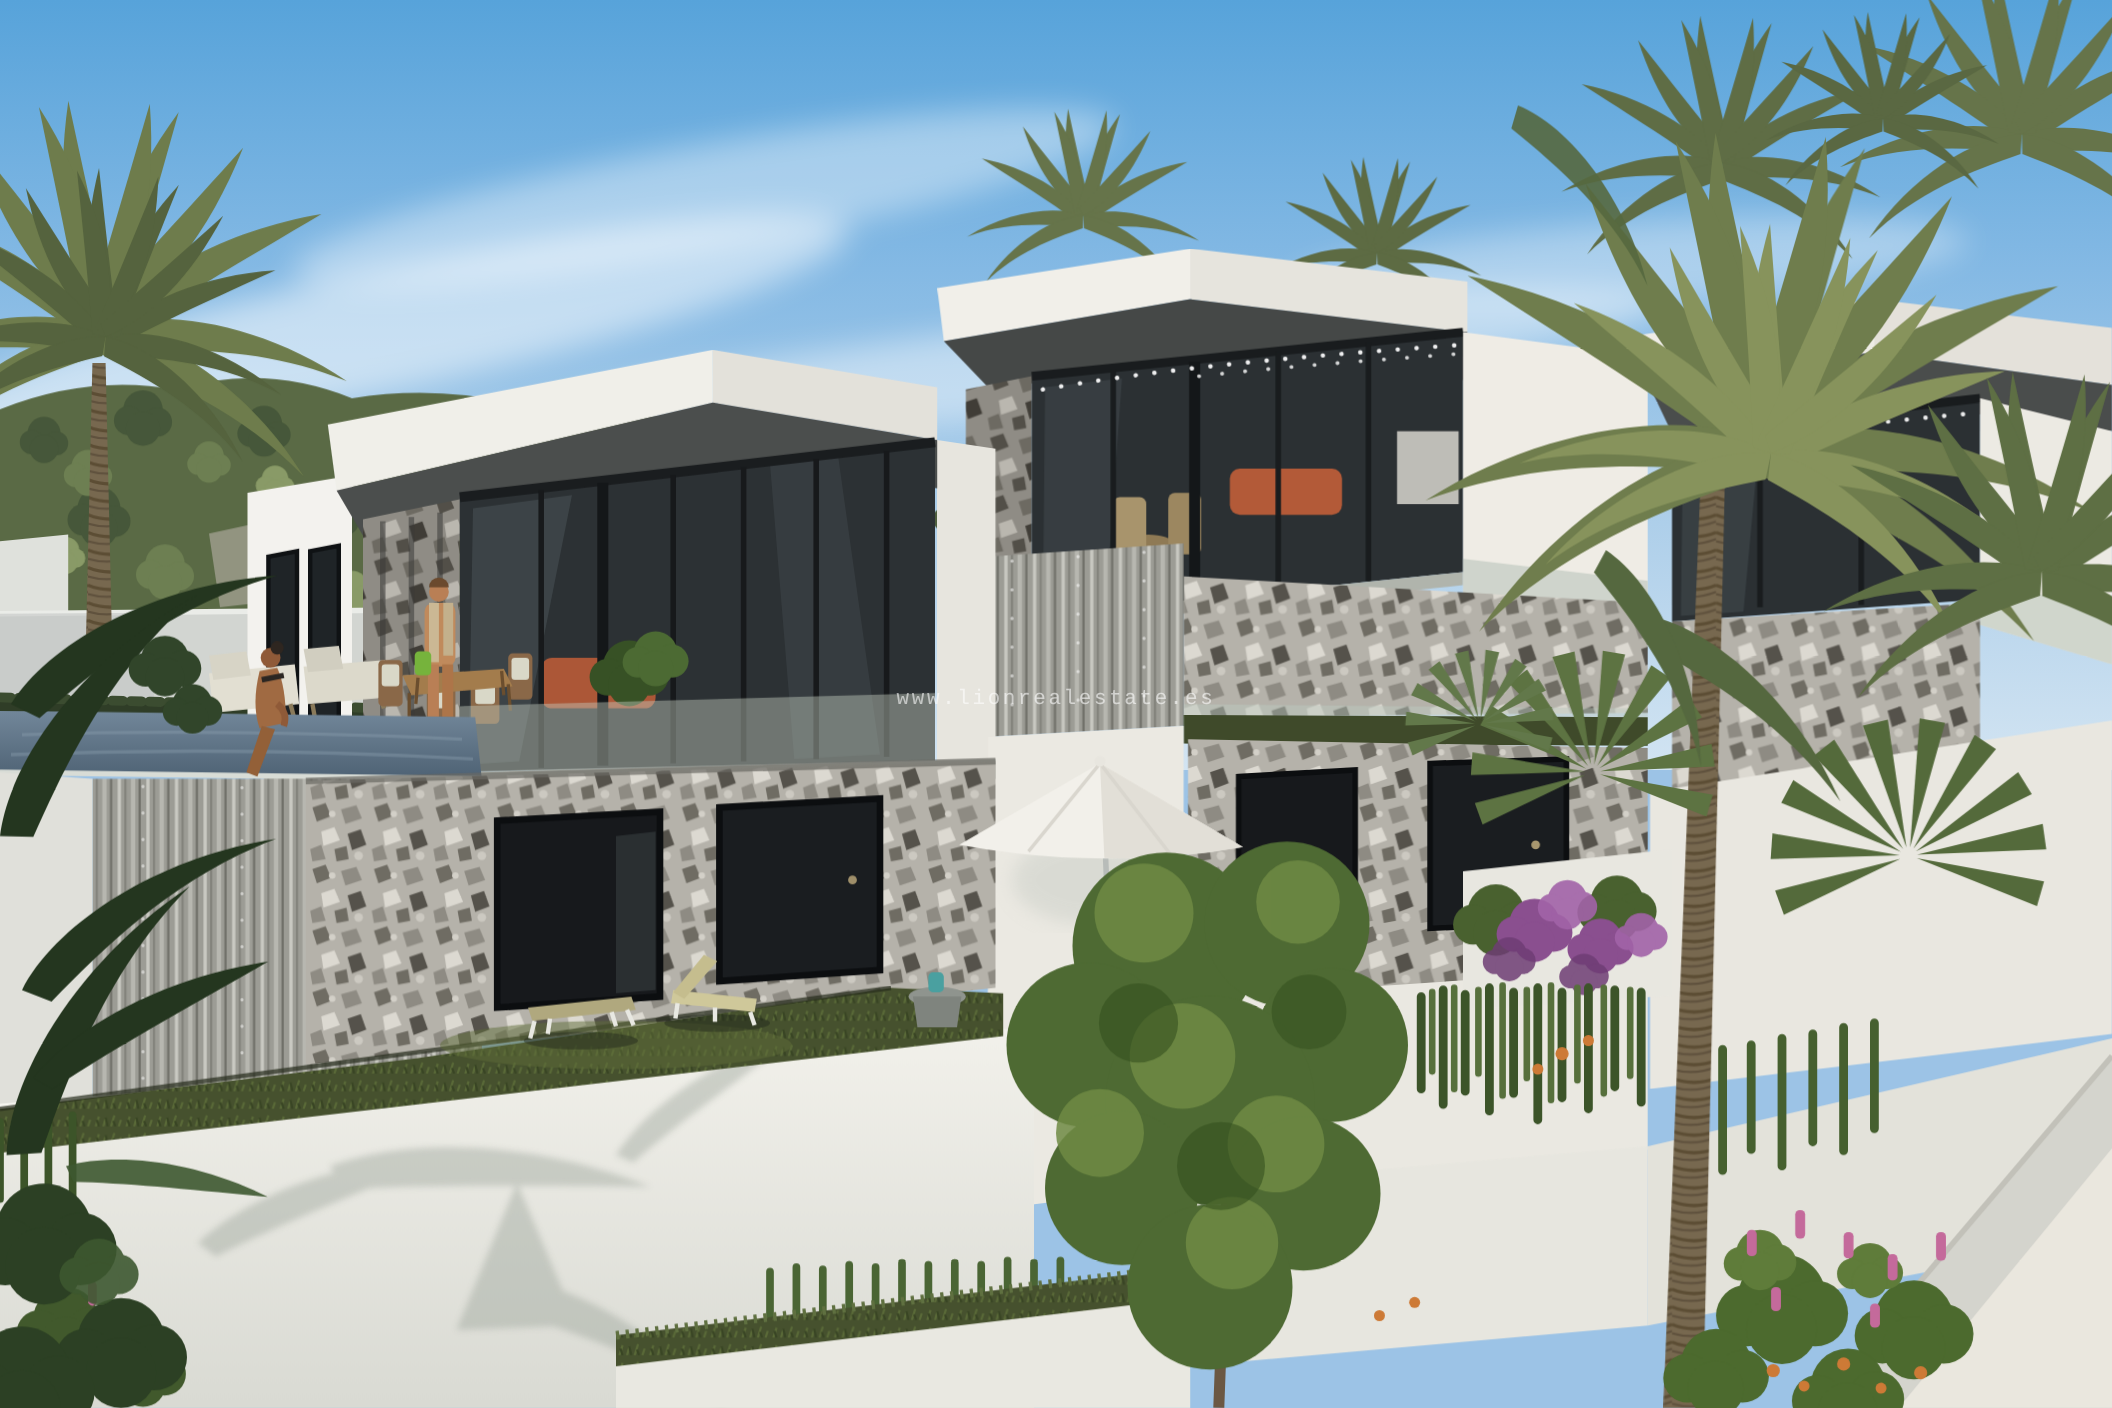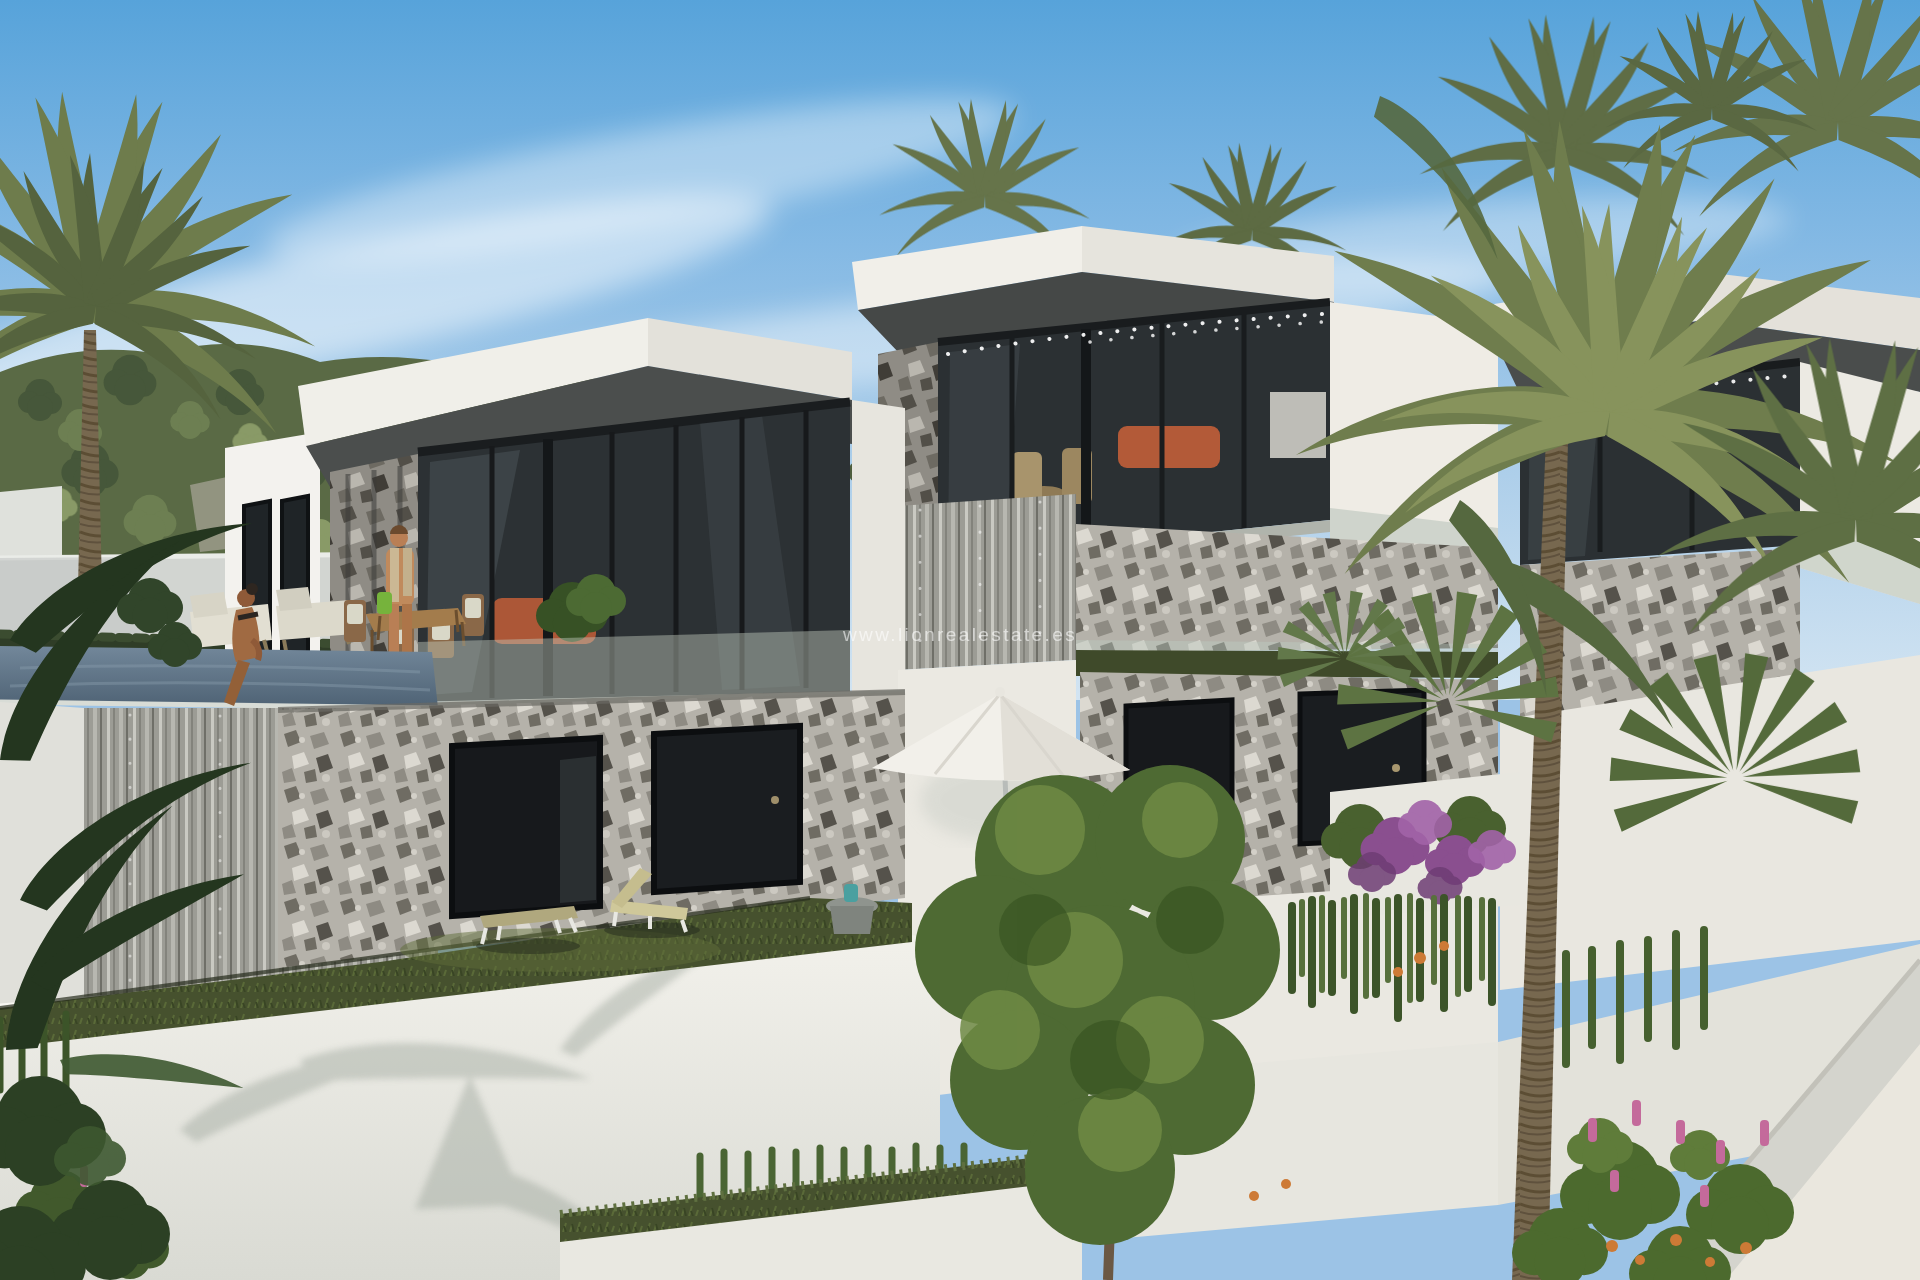--- a/index.html
+++ b/index.html
@@ -1,18 +1,18 @@
 <!DOCTYPE html>
 <html><head>
 <meta charset="utf-8">
 <title>Render</title>
 <style>
   html,body{margin:0;padding:0;background:#111;}
   .stage{position:relative;width:1920px;height:1280px;overflow:hidden;
-         font-family:Liberation Sans, sans-serif;background:#9cc3e6;}
+         font-family:Liberation Mono, monospace;background:#9cc3e6;}
   .stage svg{position:absolute;left:0;top:0;display:block;}
   .watermark{
     position:absolute;left:0;right:0;top:624px;z-index:9;
     text-align:center;font-size:19px;letter-spacing:2.4px;font-weight:400;
     color:rgba(255,255,255,0.58);pointer-events:none;
   }
 </style>
 </head>
 <body>
 

